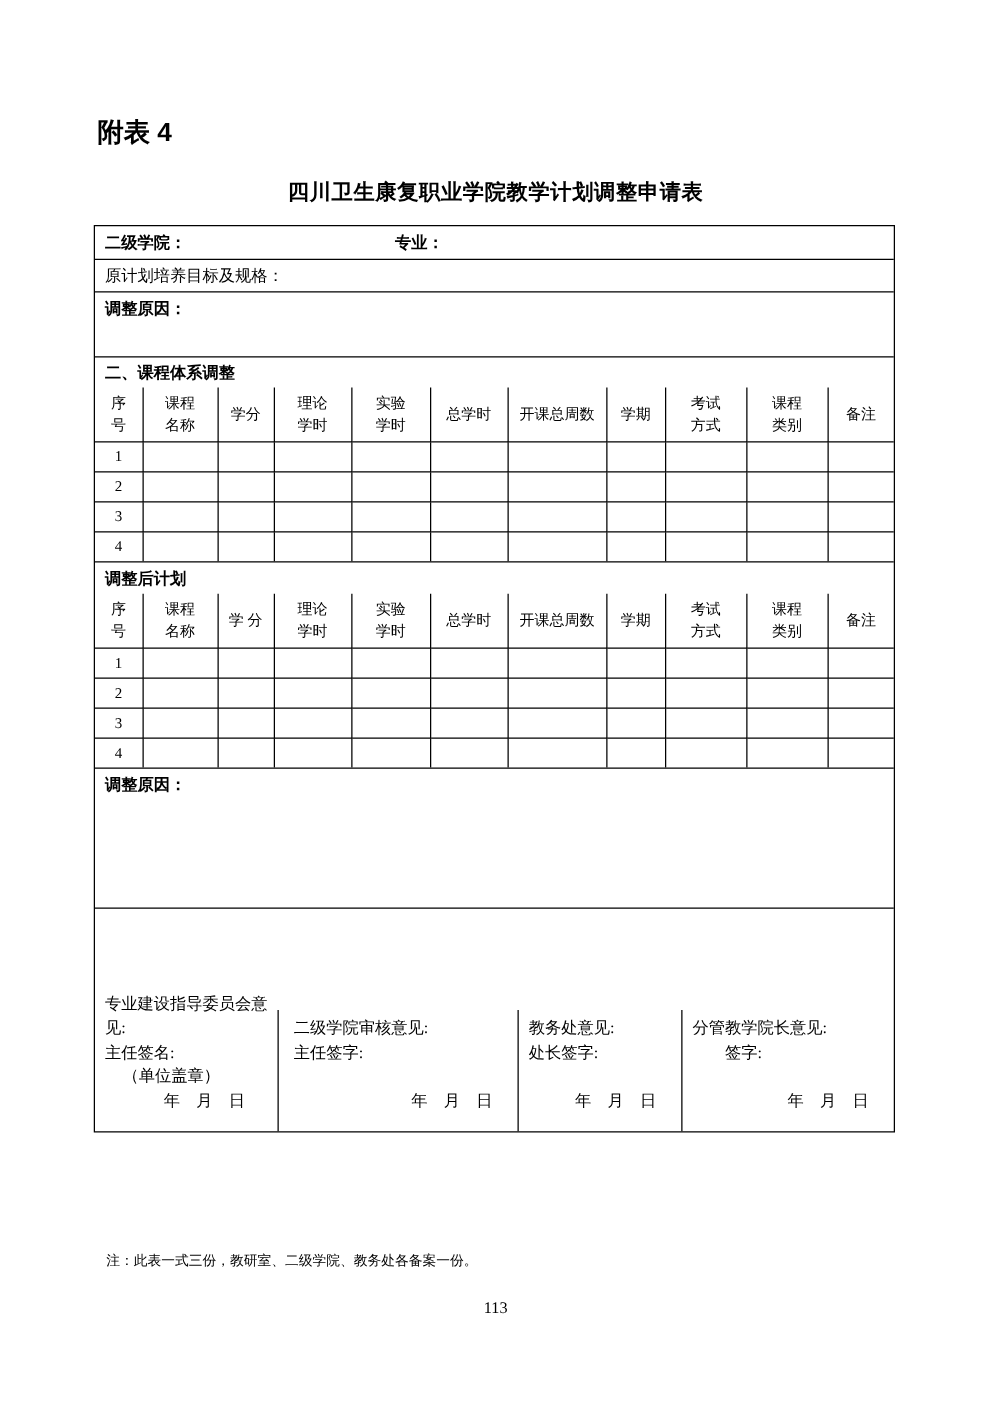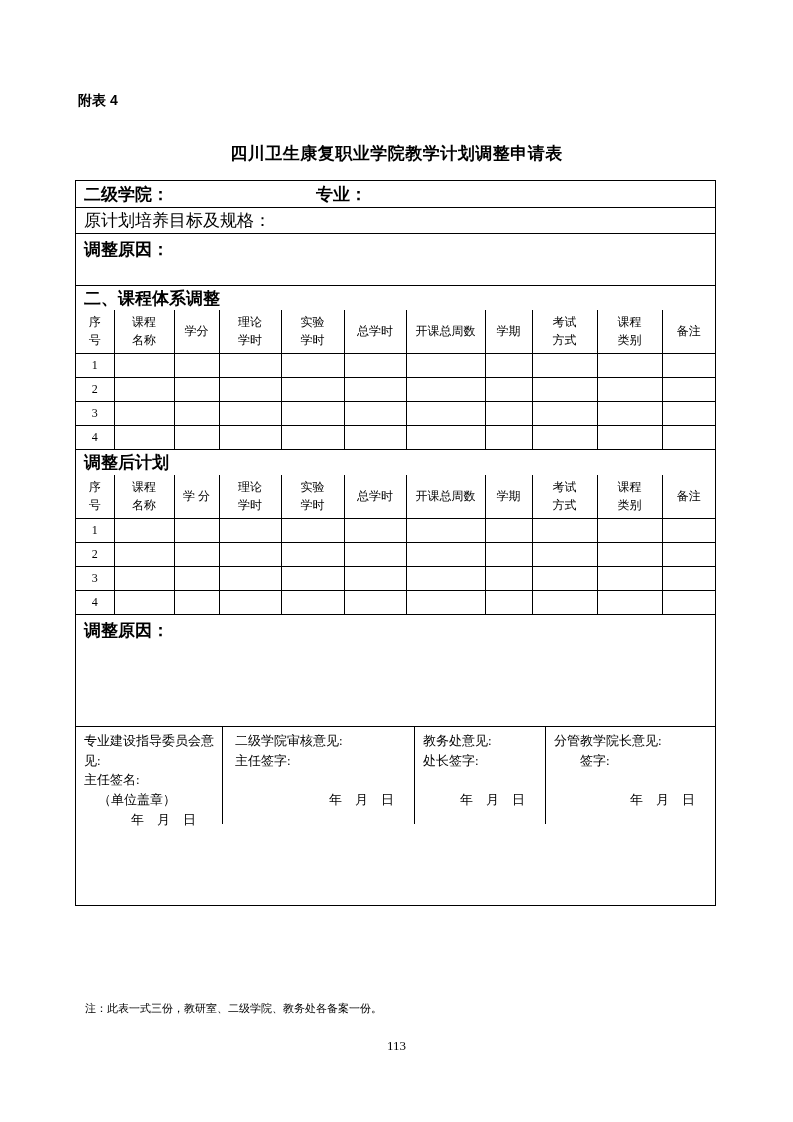--- a/index.html
+++ b/index.html
@@ -4,36 +4,36 @@
 <style>
   html,body{margin:0;padding:0;}
   body{
     width:793px;height:1122px;background:#ffffff;color:#000;position:relative;
     font-family:"Liberation Serif","DejaVu Serif",serif;
     -webkit-font-smoothing:antialiased;
   }
   .appendix{
     position:absolute;left:78px;top:92px;
     font-family:"Liberation Sans","DejaVu Sans",sans-serif;
-    font-weight:bold;font-size:14px;
+    font-weight:bold;font-size:21px;
   }
   .title{
     position:absolute;left:0;top:142px;width:100%;text-align:center;
     font-family:"Liberation Sans","DejaVu Sans",sans-serif;
     font-weight:bold;font-size:17px;letter-spacing:0.5px;
   }
   .form{
     position:absolute;left:75px;top:180px;width:641px;
     border:1.5px solid #000;box-sizing:border-box;background:#fff;
   }
   .form > *{border-top:1px solid #000;}
   .form > :first-child{border-top:none;}
   .row{
     box-sizing:border-box;display:flex;align-items:center;
-    padding:0 8px;font-size:17px;
+    padding:0 8px;font-size:13px;
   }
   .h25{height:25px;}
   .h26{height:26px;}
   .tall48{height:52px;align-items:flex-start;padding-top:4px;}
   .tall112{height:112px;align-items:flex-start;padding-top:4px;}
   .b{
     font-family:"Liberation Sans","DejaVu Sans",sans-serif;
     font-weight:bold;
   }
   .collegew{width:232px;}
@@ -41,21 +41,21 @@
     width:100%;border-collapse:collapse;table-layout:fixed;border:hidden;
   }
   table.course th,table.course td{
     border:1px solid #000;text-align:center;vertical-align:middle;
     font-family:"Liberation Serif","DejaVu Serif",serif;
     font-size:12px;font-weight:normal;padding:0;
   }
   table.course th{height:43px;white-space:pre-line;line-height:1.45;}
   table.course td{height:23px;}
   .approvals{
-    display:flex;align-items:flex-start;height:178px;font-size:13px;
+    display:flex;align-items:flex-end;height:178px;font-size:13px;
   }
   .ap-cell{
     box-sizing:border-box;border-left:1px solid #000;
     display:flex;flex-direction:column;
     padding:4px 6px 14px 8px;line-height:1.5;
   }
   .ap-cell:first-child{border-left:none;}
   .c1{width:146px;flex:0 0 146px;}
   .c2{width:192px;flex:0 0 192px;padding-left:12px;}
   .c3{width:131px;flex:0 0 131px;}

